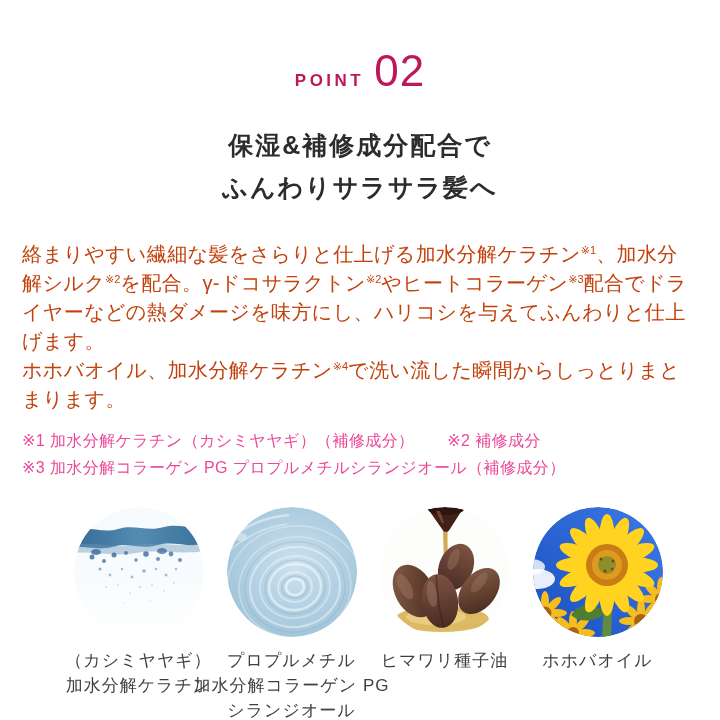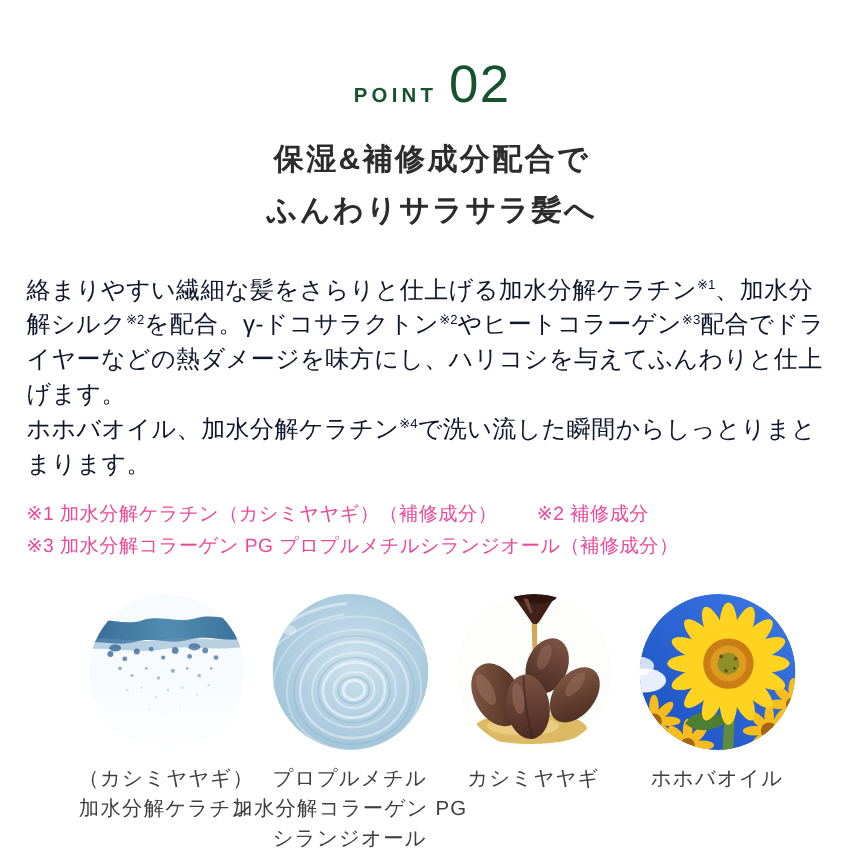--- a/index.html
+++ b/index.html
@@ -8,38 +8,38 @@
     background: #ffffff;
     font-family: "Liberation Sans", "DejaVu Sans", sans-serif;
     color: #424242;
   }
   .page { width: 720px; height: 720px; position: relative; }
 
   
   .point-header {
     padding-top: 46px;
     display: flex; align-items: baseline; justify-content: center; gap: 10px;
-    color: #14532d;
+    color: #be185d;
   }
   .point-label { font-size: 17px; font-weight: 700; letter-spacing: 3.5px; }
   .point-number { font-size: 44px; font-weight: 500; letter-spacing: 1px; }
 
   
   .main-heading {
-    margin-top: 16px;
+    margin-top: 28px;
     text-align: center;
     font-size: 25px; font-weight: 600; letter-spacing: 2px;
     line-height: 42px; color: #2c2c2c;
   }
 
   
   .body-text {
     margin: 32px auto 0; width: 676px;
     font-size: 20px; line-height: 29px; letter-spacing: 0.4px;
-    color: #0f172a;
+    color: #c2410c;
     word-break: break-all;
   }
   .body-text p { margin: 0; }
   sup.ref {
     font-size: 11px; letter-spacing: 0;
     vertical-align: 7px; line-height: 0;
   }
 
   
   .footnotes {
@@ -243,21 +243,21 @@
               </g>
             <g transform="rotate(-8 60 94)">
                 <ellipse cx="60" cy="94" rx="18" ry="27" fill="url(#seedG2)"></ellipse>
               <path d="M60,68 C58,84 58,104 60,120" fill="none" stroke="#3a201a" stroke-width="1.5" opacity="0.6"></path>
               <ellipse cx="53" cy="86" rx="5" ry="13" fill="#a37b66" opacity="0.45"></ellipse>
               </g>
           </g>
         </svg>
       </div>
       <div class="caption">
-        <div>カシミヤヤギ</div>
+        <div>ヒマワリ種子油</div>
       </div>
     </div>
 
     <div class="ingredient">
       <div class="circle-image">
         <svg width="130" height="130" viewBox="0 0 130 130">
           <defs>
             <clipPath id="clip4">
                 <circle cx="65" cy="65" r="65"></circle>
               </clipPath>

